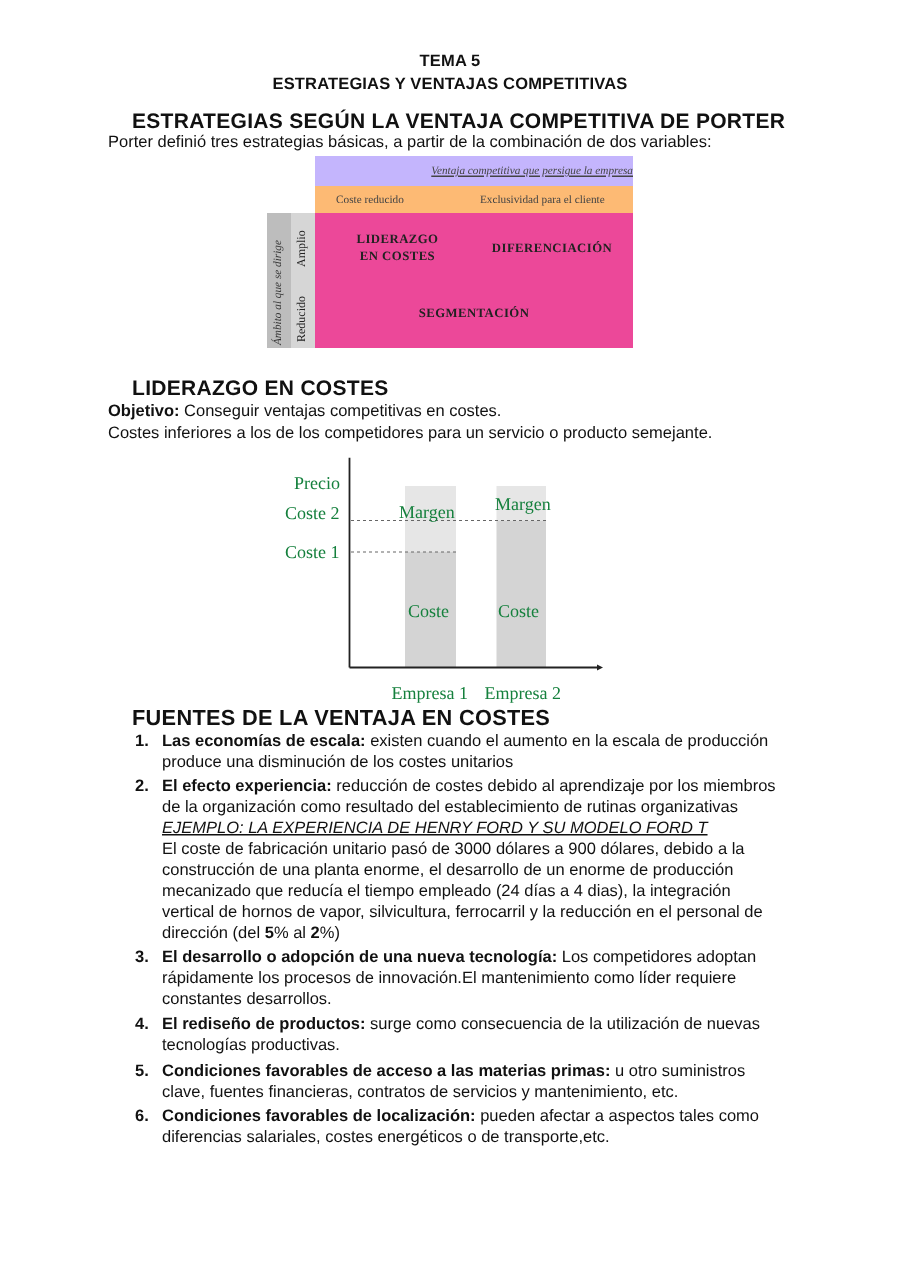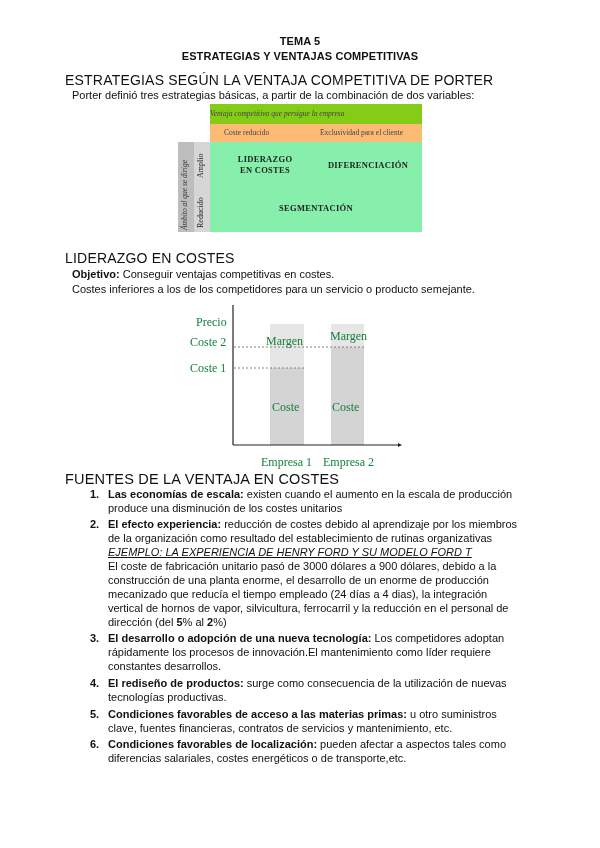--- a/index.html
+++ b/index.html
@@ -6,35 +6,35 @@
     body {
       width: 600px; height: 848px; position: relative; overflow: hidden;
       font-family: "Liberation Sans", "DejaVu Sans", sans-serif;
       color: #111;
     }
     .page { position: absolute; left: 0; top: 0; width: 600px; height: 848px; }
 
     .title-block { position: absolute; left: 0; top: 34px; width: 600px; text-align: center; }
     .title-line { font-size: 11px; font-weight: bold; line-height: 15px; letter-spacing: 0.1px; }
 
-    .h1 { position: absolute; left: 65px; font-size: 14px; font-weight: normal; line-height: 17px; letter-spacing: 0.2px; }
+    .h1 { position: absolute; left: 88px; font-size: 14px; font-weight: bold; line-height: 17px; letter-spacing: 0.2px; }
     .p  { position: absolute; left: 72px; font-size: 11px; line-height: 14px; }
 
     
     .porter {
       position: absolute; left: 178px; top: 104px; width: 244px; height: 128px;
       font-family: "Liberation Serif", "DejaVu Serif", serif; color: #222;
     }
-    .pt-band { position: absolute; left: 32px; top: 0; width: 212px; height: 20px; background: #84cc16;
-      font-size: 7.5px; font-style: italic; text-align: left; line-height: 20px; color: #444; }
+    .pt-band { position: absolute; left: 32px; top: 0; width: 212px; height: 20px; background: #c4b5fd;
+      font-size: 7.5px; font-style: italic; text-align: right; line-height: 20px; color: #444; text-decoration: underline; }
     .pt-sub  { position: absolute; left: 32px; top: 20px; width: 212px; height: 18px; background: #fdba74; }
     .pt-sub span { position: absolute; top: 0; line-height: 18px; font-size: 7.5px; color: #444; white-space: nowrap; }
     .pt-col-out { position: absolute; left: 0; top: 38px; width: 16px; height: 90px; background: #bdbdbd; }
     .pt-col-in  { position: absolute; left: 16px; top: 38px; width: 16px; height: 90px; background: #d6d6d6; }
-    .pt-body { position: absolute; left: 32px; top: 38px; width: 212px; height: 90px; background: #86efac; }
+    .pt-body { position: absolute; left: 32px; top: 38px; width: 212px; height: 90px; background: #ec4899; }
     .vtext { position: absolute; white-space: nowrap; transform-origin: left top; transform: rotate(-90deg); font-size: 8px; }
     .pt-cell { position: absolute; font-weight: bold; font-size: 8.5px; text-align: center; line-height: 11px; letter-spacing: 0.3px; }
 
     
     .chart { position: absolute; left: 180px; top: 305px; width: 240px; height: 168px;
       font-family: "Liberation Serif", "DejaVu Serif", serif; color: #15803d; }
     .chart .lbl { position: absolute; font-size: 12px; white-space: nowrap; }
 
     
     .list { position: absolute; left: 0; top: 486px; width: 600px; }

